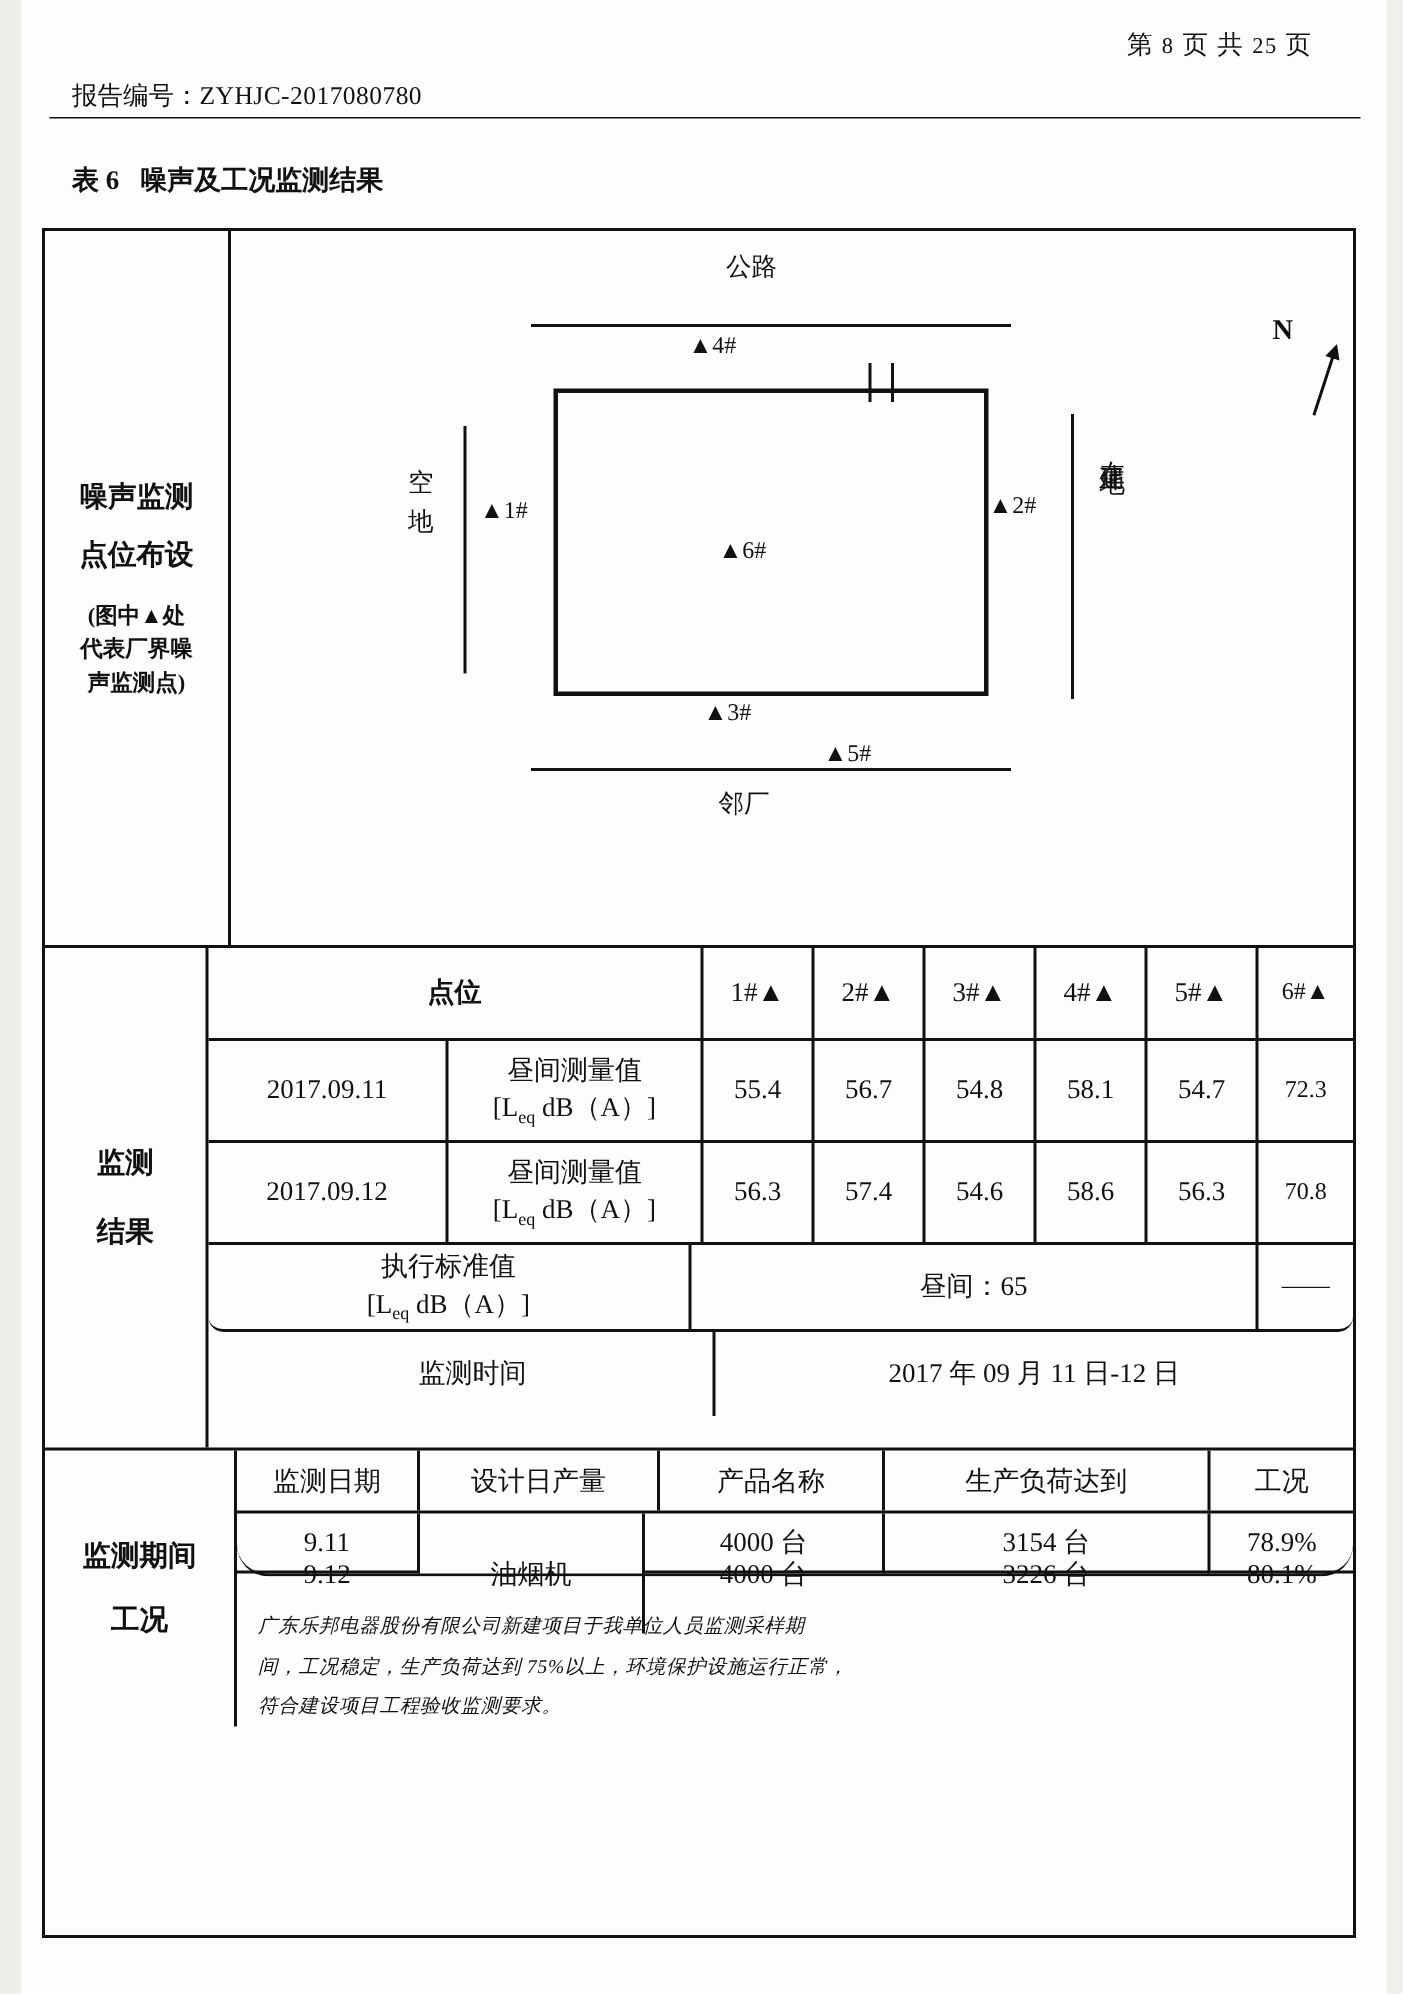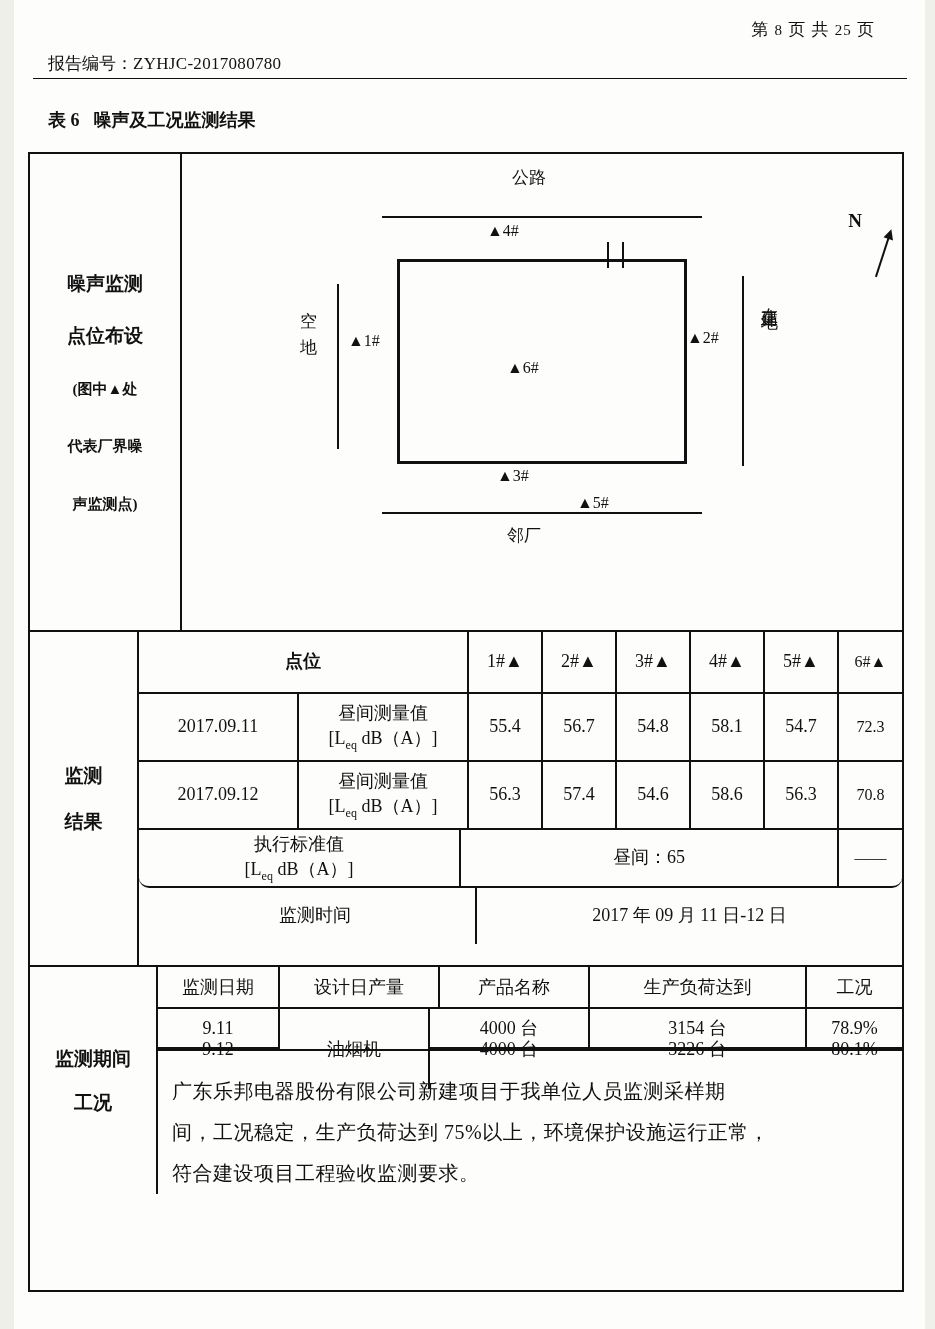--- a/index.html
+++ b/index.html
@@ -46,25 +46,25 @@
     box-sizing:border-box;
   }
   .row{display:flex;box-sizing:border-box;}
   .bb{border-bottom:2px solid #111;}
   .br{border-right:2px solid #111;}
   .lbl{
     display:flex;flex-direction:column;align-items:center;justify-content:center;
     text-align:center;font-weight:700;font-size:19px;line-height:1.55;
     box-sizing:border-box;
   }
-  .lbl .small{font-size:15px;font-weight:700;line-height:1.5;margin-top:22px;}
+  .lbl .small{font-size:15px;font-weight:700;line-height:1.5;}
 
   
   .r-diagram{height:478px;}
-  .diag-lbl{width:152px;gap:13px;}
+  .diag-lbl{width:124px;}
   .diag{position:relative;flex:1;box-sizing:border-box;}
   .diag .txt{position:absolute;font-size:17px;}
   .plant{
     position:absolute;left:215px;top:105px;width:290px;height:205px;
     border:3.2px solid #111;box-sizing:border-box;background:transparent;
   }
   .hline{position:absolute;height:0;border-top:2px solid #111;}
   .vline{position:absolute;width:0;border-left:2px solid #111;}
   .tick{position:absolute;width:0;height:26px;border-left:2.4px solid #111;}
   .marker{position:absolute;font-size:16px;white-space:nowrap;}
@@ -91,31 +91,32 @@
   .c-pt{flex:1;font-weight:700;}
   .sub{font-size:12px;vertical-align:sub;}
   .r-meas{height:68px;}
   .r-std{height:58px;border-radius:10px;}
   .r-time{height:56px;padding-left:16px;}
 
   
   .r-cond{flex:1;}
   .cond-lbl{width:128px;}
   .cond-body{flex:1;display:flex;flex-direction:column;}
-  .cond-tbl{border-bottom:2px solid #111;}
+  .cond-tbl{border-bottom:2px solid #111;border-radius:21px;}
   .ct-row{display:flex;box-sizing:border-box;}
   .ct{display:flex;align-items:center;justify-content:center;box-sizing:border-box;font-size:18px;}
   .ct-d{width:122px;}
   .ct-p{width:150px;}
   .ct-des{width:160px;}
   .ct-act{flex:1;}
   .ct-w{width:95px;}
   .cond-text{
-    flex:1;padding:20px 18px 0 14px;font-size:20px;line-height:2.05;
+    flex:1;padding:20px 18px 0 14px;font-size:13px;line-height:2.05;
     letter-spacing:.5px;
+    font-style:italic;
   }
 </style>
 </head>
 <body>
 
 <div class="page">
 
   <div class="page-num">
     <span>第</span>
     <span class="n">8</span>

